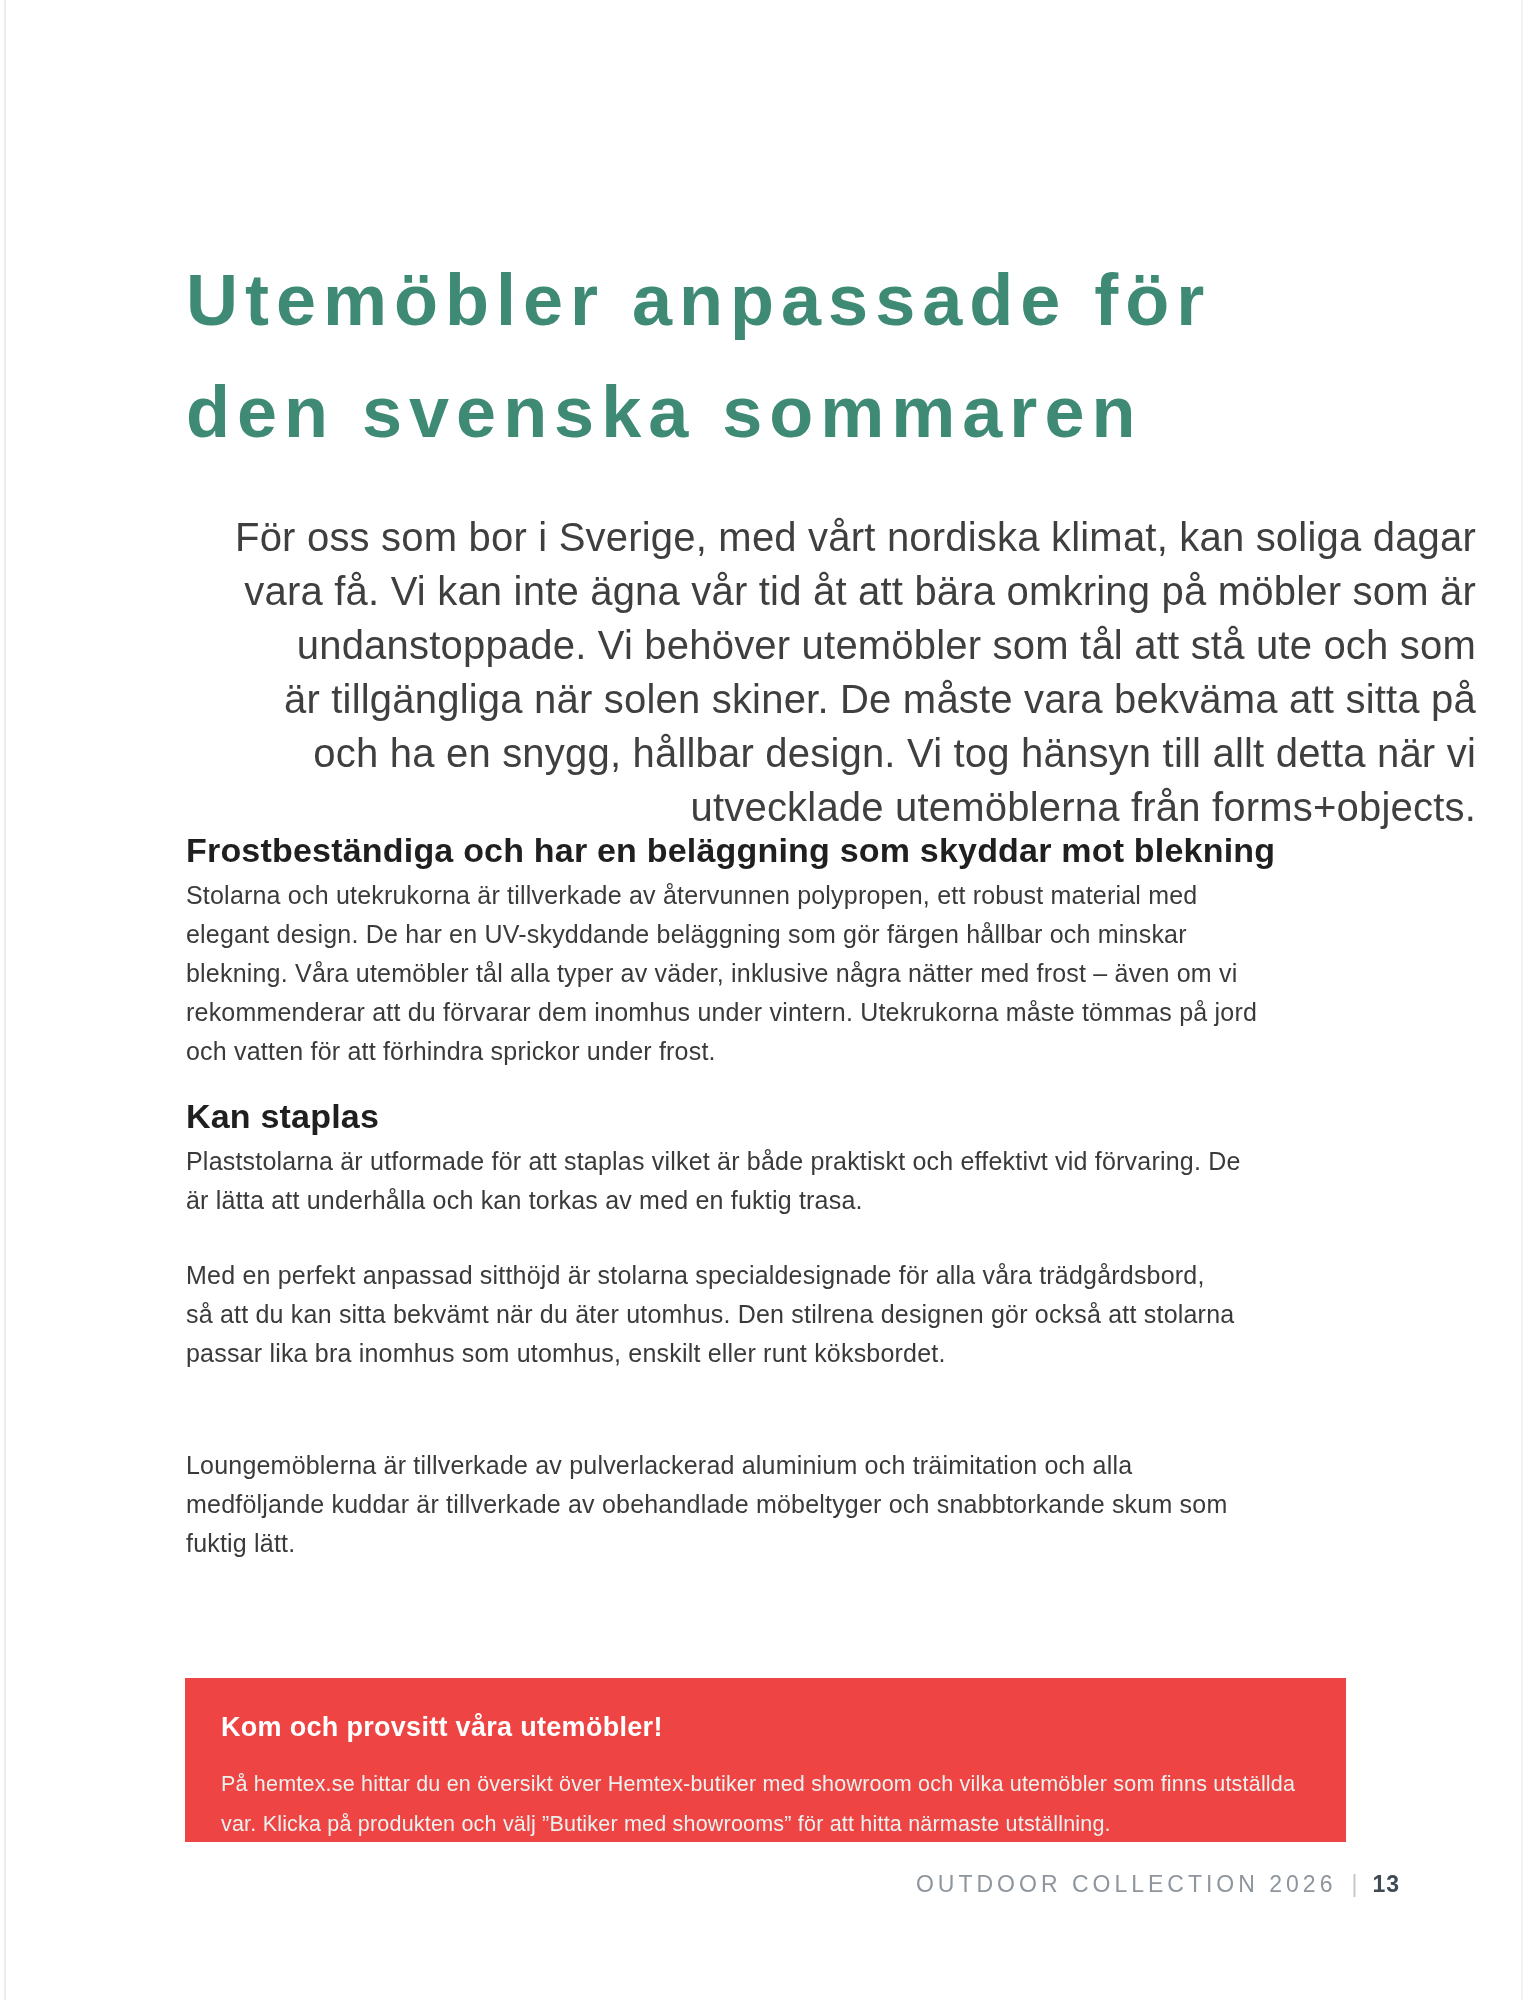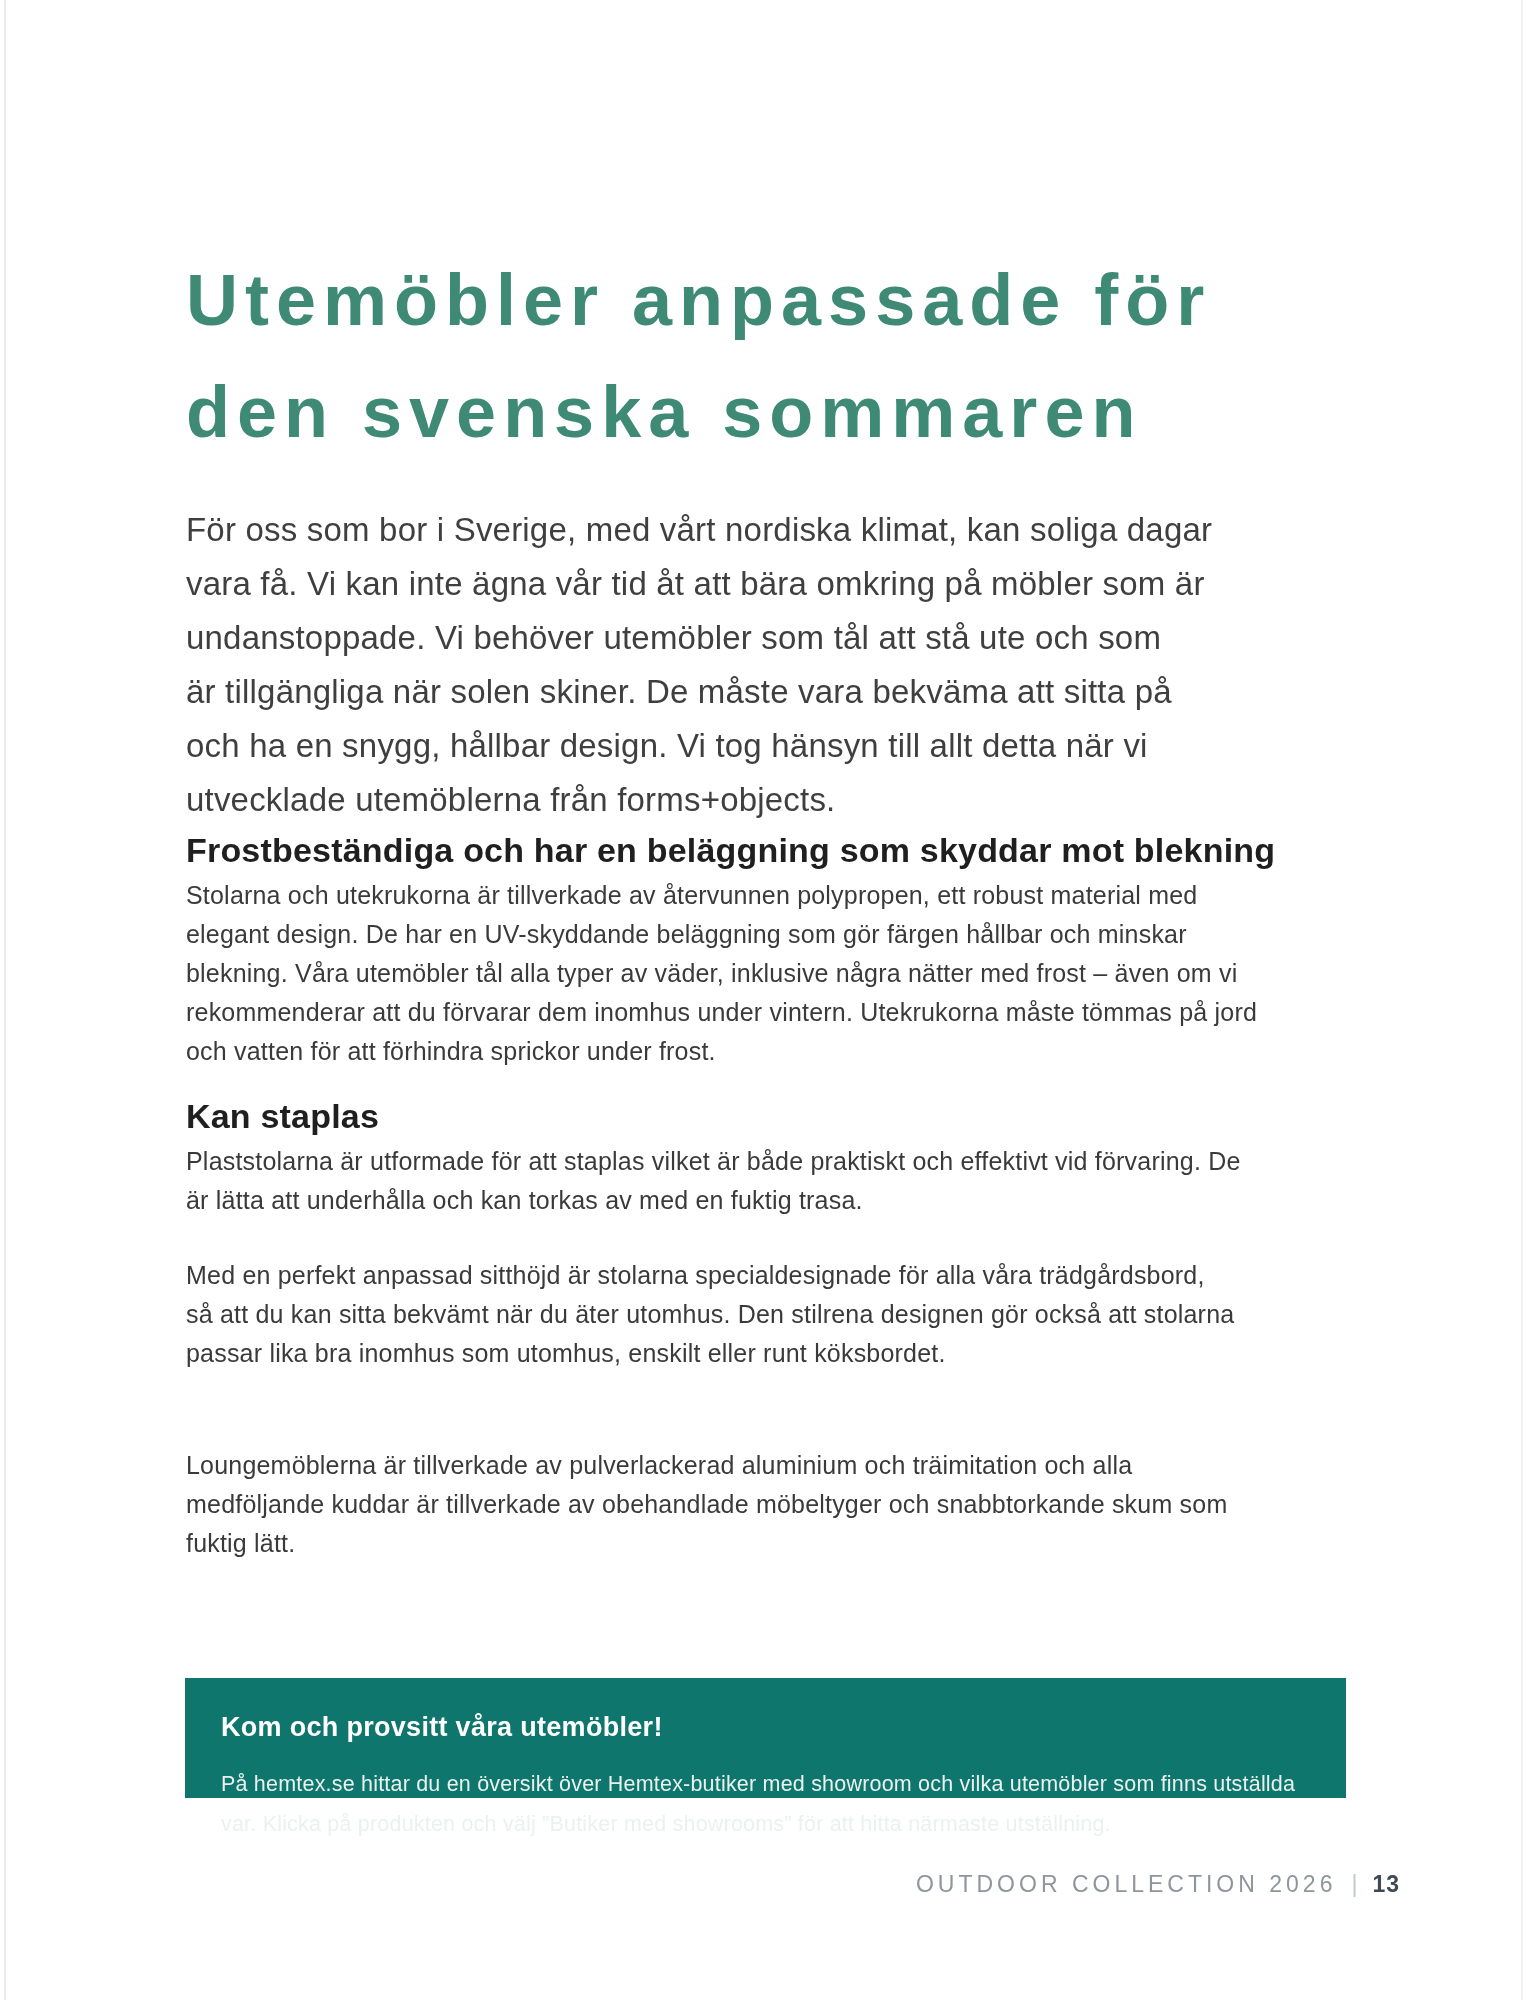--- a/index.html
+++ b/index.html
@@ -15,43 +15,44 @@
   .edge-right{left:1521px;background:#f3f3f3;}
 
   .title{
     position:absolute;left:186px;top:196px;width:1280px;
     font-size:72px;line-height:112px;font-weight:600;
     letter-spacing:7px;color:#3e8a74;
     white-space:pre-line;
   }
   .intro{
     position:absolute;left:186px;top:470px;width:1290px;
-    font-size:33px;line-height:54px;font-weight:400;
+    font-size:40px;line-height:54px;font-weight:400;
     color:#3f3f3f;letter-spacing:0.2px;
     white-space:pre-line;
+    text-align:right;
   }
   .section{position:absolute;left:186px;width:1300px;}
   .section h2{
     margin:0;font-size:34px;line-height:36px;font-weight:700;
     color:#1f1f1f;letter-spacing:0.2px;
   }
   .section .body{
     margin-top:8px;font-size:25px;line-height:39px;
     color:#3a3a3a;letter-spacing:0.2px;
     white-space:pre-line;
   }
   .sec-1{top:832px;}
   .sec-2{top:1098px;}
   .sec-3{top:1248px;}
   .sec-4{top:1438px;}
 
   .callout{
     position:absolute;left:185px;top:1678px;
-    width:1161px;height:120px;
-    background:#0f766e;
+    width:1161px;height:164px;
+    background:#ef4444;
     box-sizing:border-box;
     padding:32px 34px 9px 36px;
     color:#ffffff;
   }
   .callout h3{
     margin:0;font-size:27px;line-height:34px;font-weight:700;
     color:#ffffff;letter-spacing:0.3px;
   }
   .callout .body{
     margin-top:20px;font-size:21.5px;line-height:40px;

